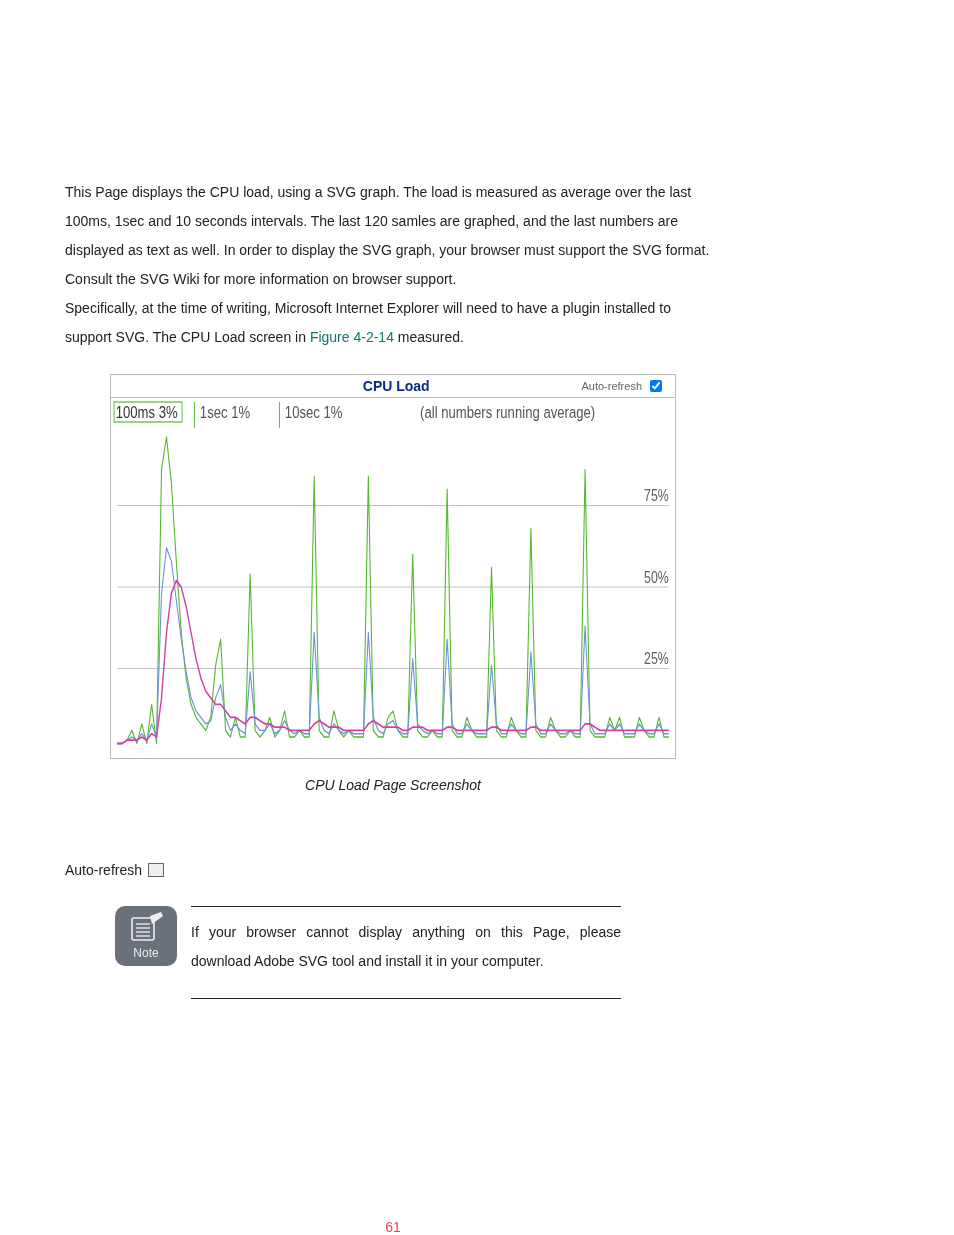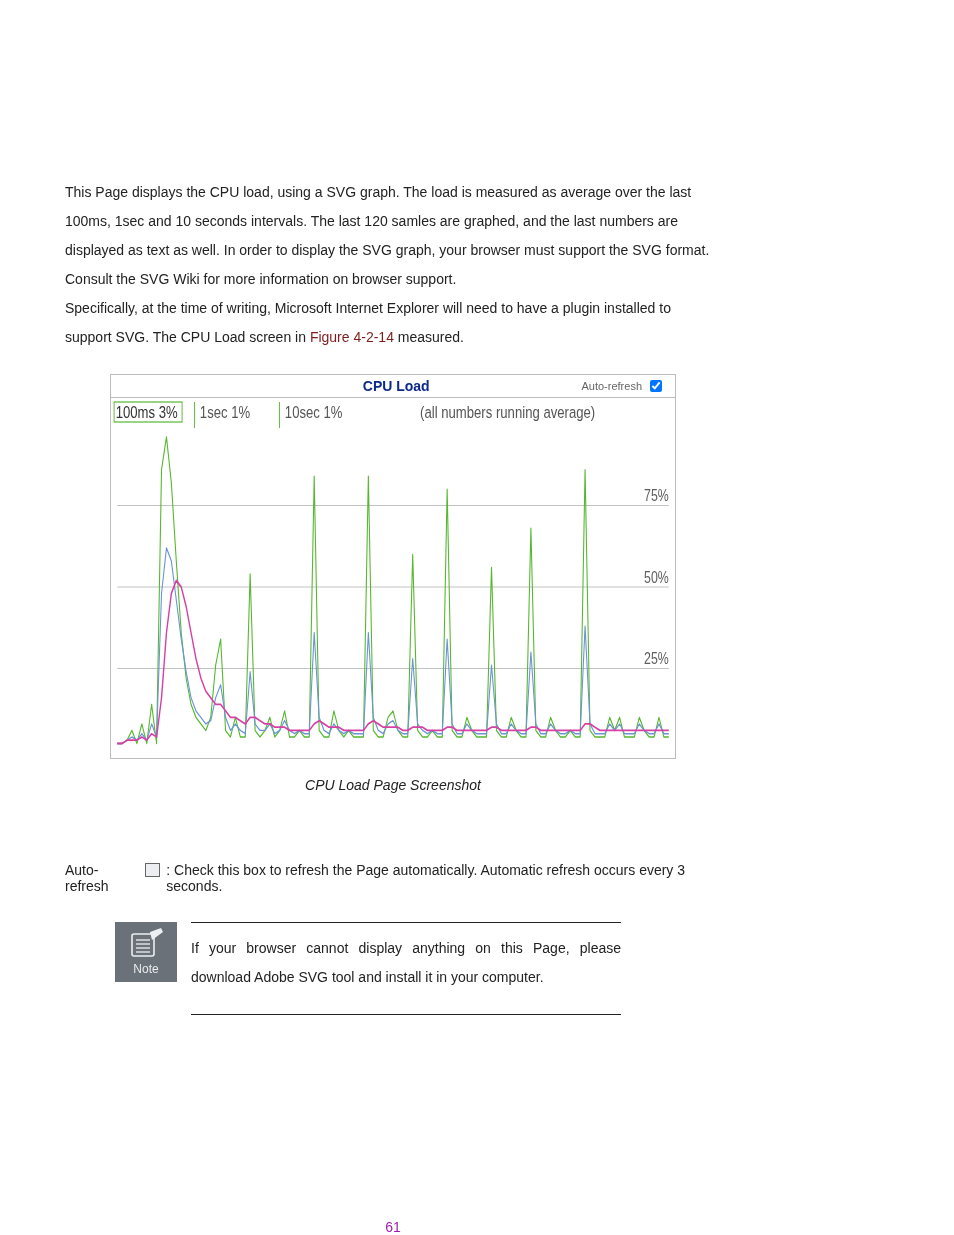--- a/index.html
+++ b/index.html
@@ -15,21 +15,21 @@
     box-sizing: border-box;
     padding: 150px 65px 40px 65px;
     position: relative;
     margin-top: 28px;
   }
   .body-text {
     font-size: 14px;
     line-height: 29px;
   }
   .body-text p { margin: 0; }
-  .figure-ref { color: #7f1d1d; }
+  .figure-ref { color: #0f766e; }
 
   .chart-wrap {
     margin: 22px 45px 0 45px;
     border: 1px solid #bcbcbc;
     background: #fff;
   }
   .chart-header {
     display: flex;
     justify-content: space-between;
     align-items: center;
@@ -95,40 +95,41 @@
     width: 62px;
     background: #6b7178;
     color: #e9ecef;
     text-align: center;
     font-size: 12px;
     padding: 6px 0 6px 0;
     display: flex;
     flex-direction: column;
     align-items: center;
     gap: 4px;
+    border-radius: 10px;
   }
   .note-glyph svg { display: block; }
   .note-content {
     flex: 1;
     border-top: 1.2px solid #222;
     border-bottom: 1.2px solid #222;
     padding: 11px 0 22px 0;
     font-size: 14px;
     line-height: 29px;
     text-align: justify;
     text-justify: inter-word;
   }
 
   .page-number {
     position: absolute;
     bottom: 28px;
     left: 0; right: 0;
     text-align: center;
     font-size: 14px;
-    color: #a21caf;
+    color: #ef4444;
   }
 </style>
 </head>
 <body>
 
 <div class="page">
 
   <div class="body-text">
     <p>This Page displays the CPU load, using a SVG graph. The load is measured as average over the last 100ms, 1sec and 10 seconds intervals. The last 120 samles are graphed, and the last numbers are displayed as text as well. In order to display the SVG graph, your browser must support the SVG format. Consult the SVG Wiki for more information on browser support.</p>
     <p>
@@ -165,21 +166,20 @@
           <path d="M8.0 345.5 L14.4 345.5 L20.8 342.2 L27.1 342.2 L33.5 342.2 L39.9 339.0 L46.3 342.2 L52.6 335.7 L59.0 339.0 L65.4 299.8 L71.8 234.6 L78.1 195.5 L84.5 182.5 L90.9 189.0 L97.3 208.6 L103.6 234.6 L110.0 260.7 L116.4 280.3 L122.8 293.3 L129.1 299.8 L135.5 306.4 L141.9 306.4 L148.3 312.9 L154.6 319.4 L161.0 319.4 L167.4 322.7 L173.8 325.9 L180.1 319.4 L186.5 319.4 L192.9 322.7 L199.3 325.9 L205.6 325.9 L212.0 329.2 L218.4 329.2 L224.7 329.2 L231.1 332.4 L237.5 332.4 L243.9 332.4 L250.3 332.4 L256.6 332.4 L263.0 325.9 L269.4 322.7 L275.8 325.9 L282.1 329.2 L288.5 329.2 L294.9 329.2 L301.3 332.4 L307.6 332.4 L314.0 332.4 L320.4 332.4 L326.8 332.4 L333.1 325.9 L339.5 322.7 L345.9 325.9 L352.3 329.2 L358.6 329.2 L365.0 329.2 L371.4 329.2 L377.8 332.4 L384.1 332.4 L390.5 329.2 L396.9 329.2 L403.3 329.2 L409.6 332.4 L416.0 332.4 L422.4 332.4 L428.8 332.4 L435.1 329.2 L441.5 329.2 L447.9 332.4 L454.3 332.4 L460.6 332.4 L467.0 332.4 L473.4 332.4 L479.8 332.4 L486.1 332.4 L492.5 329.2 L498.9 329.2 L505.3 332.4 L511.6 332.4 L518.0 332.4 L524.4 332.4 L530.8 332.4 L537.1 332.4 L543.5 329.2 L549.9 329.2 L556.3 332.4 L562.6 332.4 L569.0 332.4 L575.4 332.4 L581.8 332.4 L588.1 332.4 L594.5 332.4 L600.9 332.4 L607.3 332.4 L613.6 325.9 L620.0 325.9 L626.4 329.2 L632.8 332.4 L639.1 332.4 L645.5 332.4 L651.9 332.4 L658.3 332.4 L664.6 332.4 L671.0 332.4 L677.4 332.4 L683.8 332.4 L690.1 332.4 L696.5 332.4 L702.9 332.4 L709.3 332.4 L715.6 332.4 L722.0 332.4 " fill="none" stroke="#d63fa3" stroke-width="1.8" stroke-linejoin="round"></path>
         </svg>
     </div>
   </div>
 
   <div class="caption">CPU Load Page Screenshot</div>
 
   <div class="auto-line">
     <span>Auto-refresh</span>
     <span class="auto-box"></span>
-    <span>: Check this box to refresh the Page automatically. Automatic refresh occurs every 3 seconds.</span>
   </div>
 
   <div class="note-block">
     <div class="note-icon">
       <span class="note-glyph">
         <svg width="34" height="30" viewBox="0 0 34 30">
           <rect x="3" y="6" width="22" height="22" rx="2" fill="none" stroke="#eceff2" stroke-width="1.6"></rect>
           <line x1="7" y1="12" x2="21" y2="12" stroke="#eceff2" stroke-width="1.3"></line>
           <line x1="7" y1="16" x2="21" y2="16" stroke="#eceff2" stroke-width="1.3"></line>
           <line x1="7" y1="20" x2="21" y2="20" stroke="#eceff2" stroke-width="1.3"></line>

